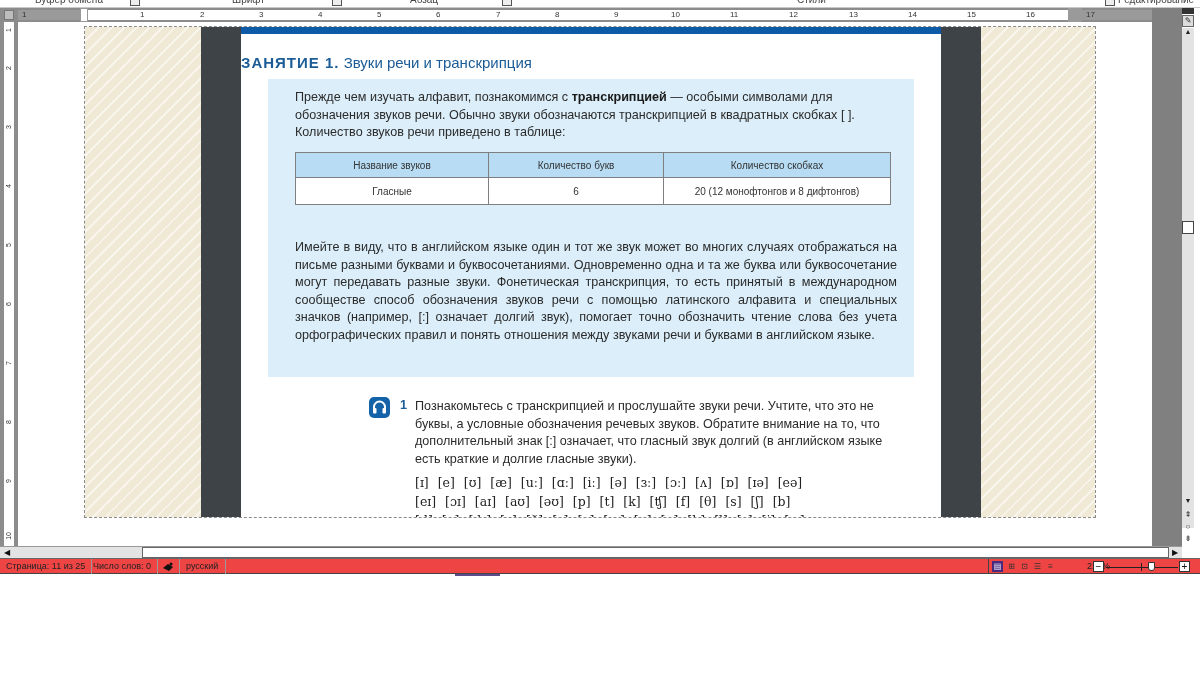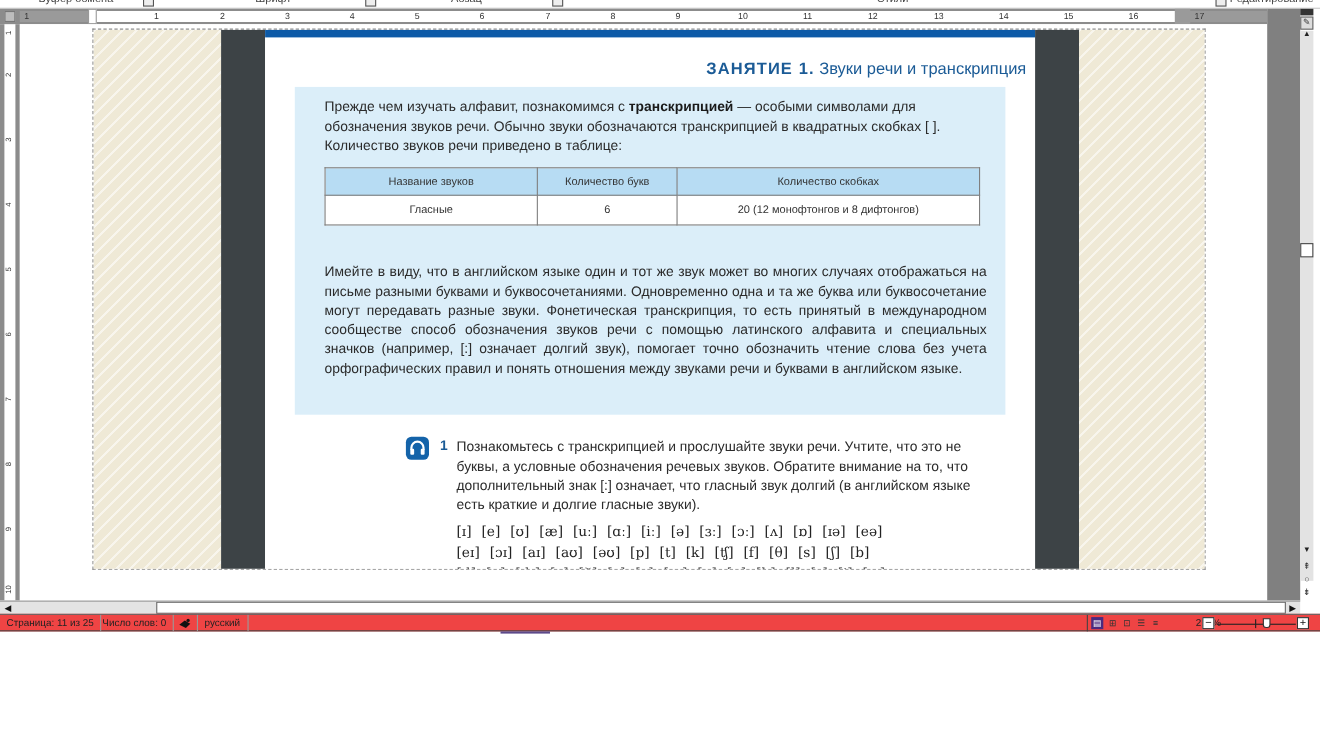--- a/index.html
+++ b/index.html
@@ -33,21 +33,21 @@
   .image-frame { position: absolute; left: 66px; top: 4px; width: 1012px; height: 492px; border: 1px dashed #8a8a8a; overflow: hidden; }
   .paper-left, .paper-right { position: absolute; top: 0; height: 492px; background-color: #efe9d6;
       background-image: repeating-linear-gradient(135deg, rgba(255,255,255,0.55) 0 2px, rgba(255,255,255,0) 2px 9px); }
   .paper-left { left: 0; width: 116px; }
   .paper-right { left: 896px; width: 116px; }
   .dark-left { position: absolute; left: 116px; top: 0; width: 40px; height: 492px; background: #3d4346; }
   .dark-right { position: absolute; left: 856px; top: 0; width: 40px; height: 492px; background: #3d4346; }
   .page { position: absolute; left: 156px; top: 0; width: 700px; height: 492px; background: #fff; }
   .page-topbar { position: absolute; left: 0; top: 0; width: 700px; height: 7px; background: #0d5aa7; }
 
-  .lesson-title { position: absolute; left: 0; top: 27px; width: 692px; text-align: right; font-size: 15px; color: #1b5b96; }
+  .lesson-title { position: absolute; left: 0; top: 27px; width: 692px; text-align: left; font-size: 15px; color: #1b5b96; }
   .lesson-title .bold { font-weight: bold; letter-spacing: 1px; }
 
   .info-box { position: absolute; left: 27px; top: 52px; width: 646px; height: 298px; background: #dbeef9; }
   .para { position: absolute; left: 27px; width: 600px; font-size: 12.6px; line-height: 17.5px; color: #2b2b2b; }
   .para b { color: #1a1a1a; }
 
   table.sounds { position: absolute; left: 27px; top: 73px; width: 596px; border-collapse: collapse; font-size: 10px; color: #333; background: #fff; }
   table.sounds th, table.sounds td { border: 1px solid #7f7f7f; text-align: center; height: 27px; font-weight: normal; }
   table.sounds th { background: #b7dcf3; height: 25px; }
 
@@ -157,21 +157,21 @@
 
         <div class="info-box">
           <div class="para" style="top:10px">
             <span>Прежде чем изучать алфавит, познакомимся с </span><b>транскрипцией</b><span> — особыми символами для обозначения звуков речи. Обычно звуки обозначаются транскрипцией в квадратных скобках [ ]. Количество звуков речи приведено в таблице:</span>
           </div>
 
           <table class="sounds">
             <thead>
               <tr>
                 <th style="width:193px">Название звуков</th>
-                <th style="width:127px">Количество букв</th>
+                <th style="width:175px">Количество букв</th>
                 <th>Количество скобках</th>
               </tr>
             </thead>
             <tbody>
               <tr>
                 <td>Гласные</td>
                 <td>6</td>
                 <td>20 (12 монофтонгов и 8 дифтонгов)</td>
               </tr>
             </tbody>

